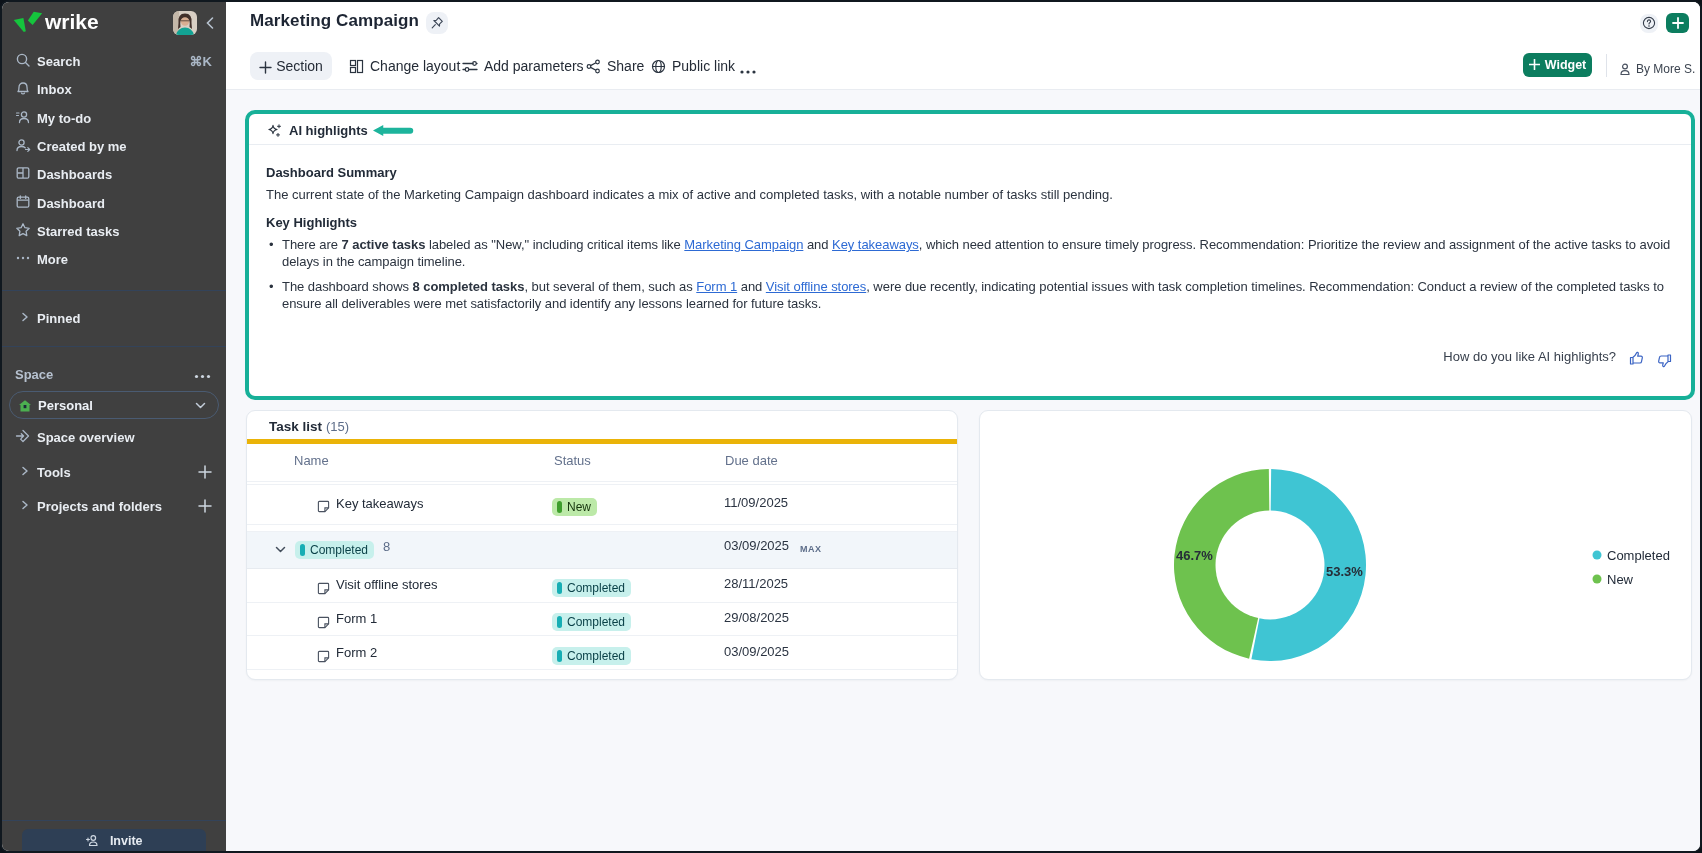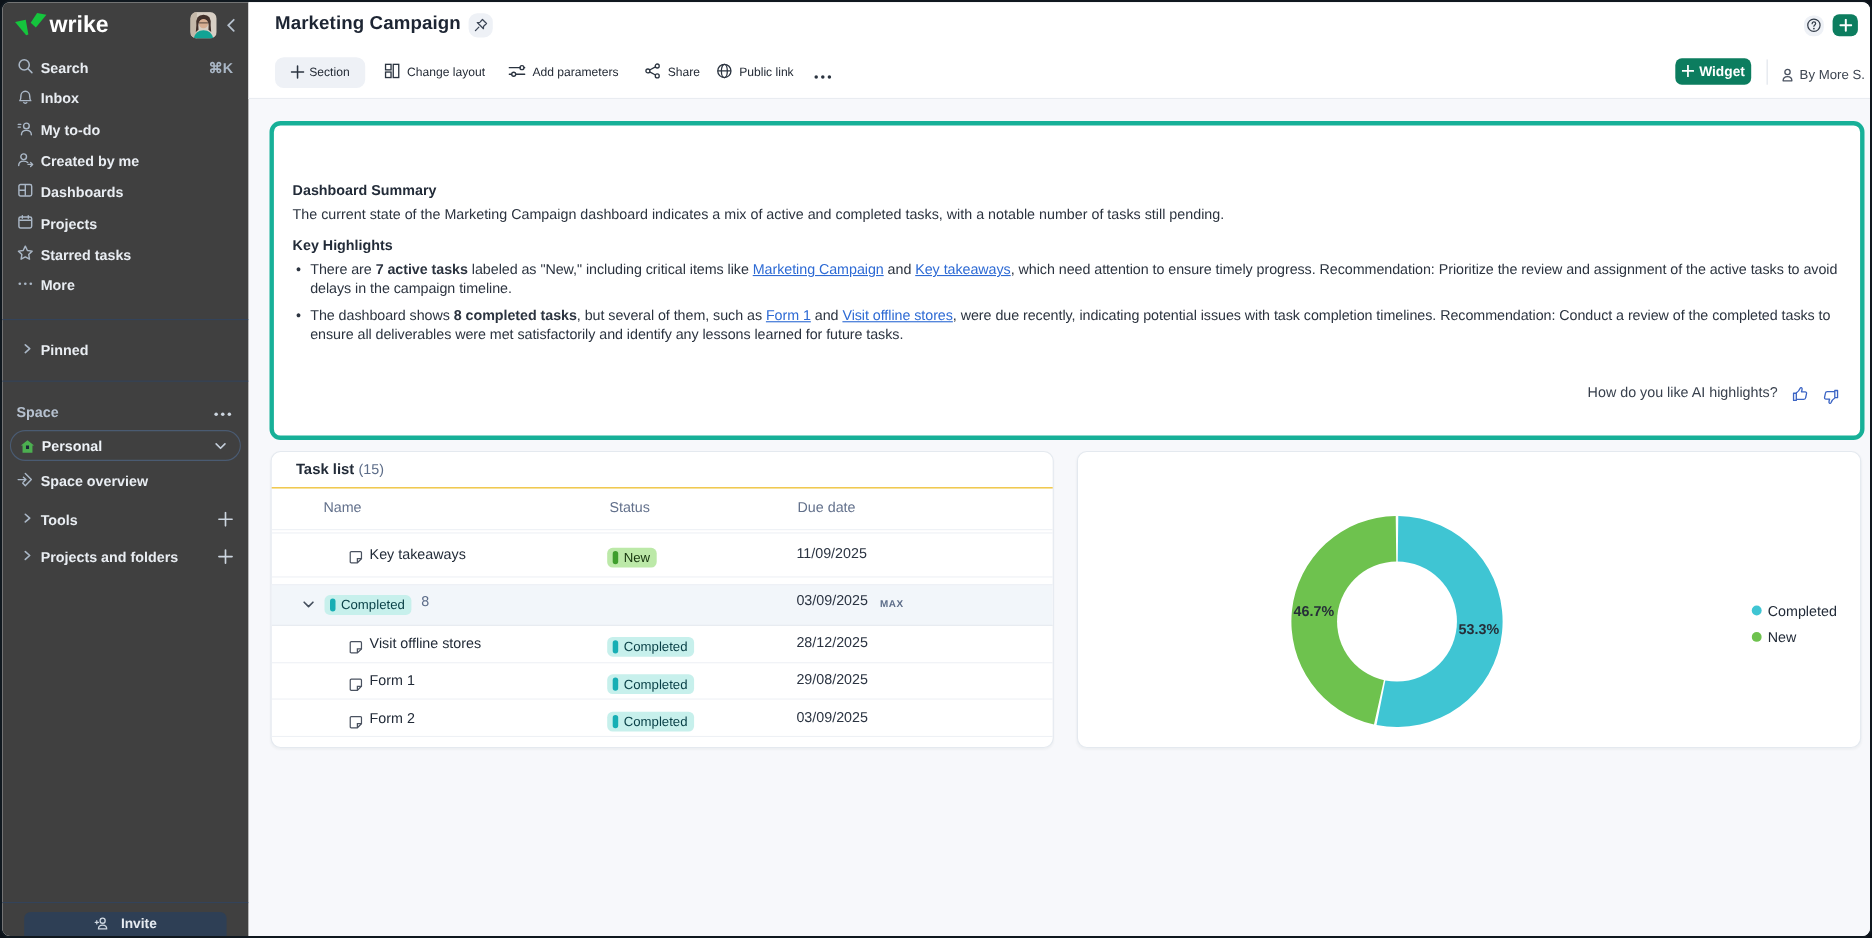--- a/index.html
+++ b/index.html
@@ -9,31 +9,31 @@
   
   #sidebar { position:absolute; left:0; top:0; width:224px; height:849px; background:#404040; color:#e6ebf1; }
   .sitem { position:absolute; left:0; width:224px; height:16px; font-size:13px; font-weight:700; color:#e9edf2; }
   .sitem .ic { position:absolute; left:13px; top:-1px; width:16px; height:16px; color:#aab7c6; }
   .sitem .lbl { position:absolute; left:35px; top:1px; }
   svg { display:block; }
   
   #main { position:absolute; left:224px; top:0; right:0; bottom:0; background:#f7f8fb; }
   #header { position:absolute; left:0; top:0; right:0; height:88px; background:#fff; border-bottom:1px solid #e9ecf1; }
   .graybtn { background:#eef1f6; border-radius:8px; }
-  .toolitem { position:absolute; top:50px; height:28px; line-height:28px; font-size:11px; color:#242b36; }
+  .toolitem { position:absolute; top:50px; height:28px; line-height:28px; font-size:14px; color:#242b36; }
   .toolitem svg { display:inline-block; vertical-align:-3px; }
   
   #aipanel { position:absolute; left:19px; top:108px; width:1450px; height:290px; background:#fff; border:4px solid #17b098; border-radius:10px; }
   #aipanel .hdr { position:absolute; left:0; top:0; right:0; height:31px; border-bottom:1px solid #e9edf2; }
   .body-txt { font-size:13px; color:#2b333f; line-height:17px; }
   .blue { color:#2d6ad4; text-decoration:underline; }
   b.dk { font-weight:700; }
   
   .card { position:absolute; background:#fff; border:1px solid #e4e9ef; border-radius:9px; box-shadow:0 1px 2px rgba(30,40,60,0.04); }
-  .cardhdr { position:absolute; left:0; top:0; right:0; height:33px; border-bottom:1px solid #eab308; }
+  .cardhdr { position:absolute; left:0; top:0; right:0; height:33px; border-bottom:5px solid #eab308; }
   .colhdr { font-size:13px; color:#63718c; }
   .badge { display:inline-flex; align-items:center; height:18px; border-radius:5px; padding:0 6px 0 5px; font-size:12px; }
   .badge .bar { width:5px; height:12px; border-radius:3px; margin-right:5px; }
   .rowline { position:absolute; left:0; right:0; height:1px; background:#eef1f5; }
   .dateTxt { font-size:13px; color:#2b3442; }
 </style>
 </head>
 <body>
 <div id="frame">
 
@@ -113,21 +113,21 @@
         <span class="lbl">Dashboards</span>
       </div>
     <div class="sitem" style="top:192.5px;">
         <span class="ic">
           <svg width="16" height="16" viewBox="0 0 16 16">
             <rect x="2.2" y="3.2" width="11.6" height="10" rx="1.5" stroke="#aab7c6" stroke-width="1.3" fill="none"></rect>
             <path d="M2.5 6.2 H13.5" stroke="#aab7c6" stroke-width="1.3"></path>
             <path d="M5.3 2 V4.4 M10.7 2 V4.4" stroke="#aab7c6" stroke-width="1.3" stroke-linecap="round"></path>
           </svg>
         </span>
-        <span class="lbl">Projects</span>
+        <span class="lbl">Dashboard</span>
       </div>
     <div class="sitem" style="top:220.5px;">
         <span class="ic">
           <svg width="16" height="16" viewBox="0 0 16 16">
             <path d="M8 1.8 L9.9 5.7 L14.2 6.3 L11.1 9.3 L11.8 13.6 L8 11.6 L4.2 13.6 L4.9 9.3 L1.8 6.3 L6.1 5.7 Z" stroke="#aab7c6" stroke-width="1.3" fill="none" stroke-linejoin="round"></path>
           </svg>
         </span>
         <span class="lbl">Starred tasks</span>
       </div>
     <div class="sitem" style="top:248.5px;">
@@ -283,20 +283,31 @@
       <div class="abs" style="left:1380px; top:52px; width:1px; height:23px; background:#dfe3ea;"></div>
       <div class="abs" style="left:1392px; top:57px;">
         <svg width="14" height="14" viewBox="0 0 14 14" style="display:inline-block; vertical-align:-3px; margin-right:4px;">
             <circle cx="7" cy="4.5" r="2.4" stroke="#4a5260" stroke-width="1.2" fill="none"></circle>
             <path d="M3 12.5 C3 10 4.8 8.7 7 8.7 C9.2 8.7 11 10 11 12.5 Z" stroke="#4a5260" stroke-width="1.2" fill="none" stroke-linejoin="round"></path>
           </svg><span style="font-size:12px; color:#3c4450;">By More S.</span>
       </div>
     </div>
 
     <div id="aipanel">
+      <div class="hdr">
+        <svg class="abs" style="left:19px; top:10px;" width="14" height="13" viewBox="0 0 14 13">
+          <path d="M5 1.4 C5.35 3.9 6.6 5.15 9.1 5.5 C6.6 5.85 5.35 7.1 5 9.6 C4.65 7.1 3.4 5.85 0.9 5.5 C3.4 5.15 4.65 3.9 5 1.4 Z" stroke="#2b3440" stroke-width="1.1" fill="none" stroke-linejoin="round"></path>
+          <path d="M11 0.8 V3.8 M9.5 2.3 H12.5" stroke="#2b3440" stroke-width="1" stroke-linecap="round"></path>
+          <path d="M10 9.4 V12.4 M8.5 10.9 H11.5" stroke="#2b3440" stroke-width="1" stroke-linecap="round"></path>
+        </svg>
+        <span class="abs" style="left:40px; top:9px; font-size:13px; font-weight:700; color:#222b38;">AI highlights</span>
+        <svg class="abs" style="left:124px; top:10px;" width="41" height="13" viewBox="0 0 44 13">
+          <path d="M0 6.5 L11 0.5 V3.6 H40 A3.2 3.2 0 0 1 43.2 6.8 A3.2 3.2 0 0 1 40 9.9 H11 V12.5 Z" fill="#1db49c"></path>
+        </svg>
+      </div>
       <div class="abs" style="left:17px; top:51px; font-size:13px; font-weight:700; color:#222b38;">Dashboard Summary</div>
       <div class="abs body-txt" style="left:17px; top:72px;">The current state of the Marketing Campaign dashboard indicates a mix of active and completed tasks, with a notable number of tasks still pending.</div>
       <div class="abs" style="left:17px; top:101px; font-size:13px; font-weight:700; color:#222b38;">Key Highlights</div>
       <div class="abs body-txt" style="left:33px; top:122px; white-space:nowrap; letter-spacing:-0.05px;">
         <span style="position:absolute; left:-13px; top:0px; font-size:13px;">•</span>
         There are <b class="dk">7 active tasks</b> labeled as "New," including critical items like <span class="blue">Marketing Campaign</span> and <span class="blue">Key takeaways</span>, which need attention to ensure timely progress. Recommendation: Prioritize the review and assignment of the active tasks to avoid<br>delays in the campaign timeline.
       </div>
       <div class="abs body-txt" style="left:33px; top:164px; white-space:nowrap; letter-spacing:-0.05px;">
         <span style="position:absolute; left:-13px; top:0px; font-size:13px;">•</span>
         The dashboard shows <b class="dk">8 completed tasks</b>, but several of them, such as <span class="blue">Form 1</span> and <span class="blue">Visit offline stores</span>, were due recently, indicating potential issues with task completion timelines. Recommendation: Conduct a review of the completed tasks to<br>ensure all deliverables were met satisfactorily and identify any lessons learned for future tasks.
@@ -340,21 +351,21 @@
       <div class="abs" style="left:136px; top:128px; font-size:13px; color:#5d6d89;">8</div>
       <div class="abs dateTxt" style="left:477px; top:127px;">03/09/2025</div>
       <div class="abs" style="left:553px; top:133px; font-size:9px; font-weight:700; letter-spacing:0.5px; color:#5d6d89;">MAX</div>
 
       <svg class="abs" style="left:70px; top:171px;" width="13" height="13" viewBox="0 0 14 14">
           <path d="M2.5 1.5 H11.5 A1 1 0 0 1 12.5 2.5 V8.5 L8.5 12.5 H2.5 A1 1 0 0 1 1.5 11.5 V2.5 A1 1 0 0 1 2.5 1.5 Z" stroke="#4a5260" stroke-width="1.2" fill="none"></path>
           <path d="M8.5 12.5 V8.5 H12.5" stroke="#4a5260" stroke-width="1.2" fill="none"></path>
         </svg>
       <div class="abs" style="left:89px; top:166px; font-size:13px; color:#222b38;">Visit offline stores</div>
       <div class="abs badge" style="left:305px; top:168px; background:#c7f0ec; color:#083f46;"><span class="bar" style="background:#17aeb4;"></span>Completed</div>
-      <div class="abs dateTxt" style="left:477px; top:165px;">28/12/2025</div>
+      <div class="abs dateTxt" style="left:477px; top:165px;">28/11/2025</div>
       <div class="rowline" style="top:191px;"></div>
 
       <svg class="abs" style="left:70px; top:205px;" width="13" height="13" viewBox="0 0 14 14">
           <path d="M2.5 1.5 H11.5 A1 1 0 0 1 12.5 2.5 V8.5 L8.5 12.5 H2.5 A1 1 0 0 1 1.5 11.5 V2.5 A1 1 0 0 1 2.5 1.5 Z" stroke="#4a5260" stroke-width="1.2" fill="none"></path>
           <path d="M8.5 12.5 V8.5 H12.5" stroke="#4a5260" stroke-width="1.2" fill="none"></path>
         </svg>
       <div class="abs" style="left:89px; top:200px; font-size:13px; color:#222b38;">Form 1</div>
       <div class="abs badge" style="left:305px; top:202px; background:#c7f0ec; color:#083f46;"><span class="bar" style="background:#17aeb4;"></span>Completed</div>
       <div class="abs dateTxt" style="left:477px; top:199px;">29/08/2025</div>
       <div class="rowline" style="top:224px;"></div>

